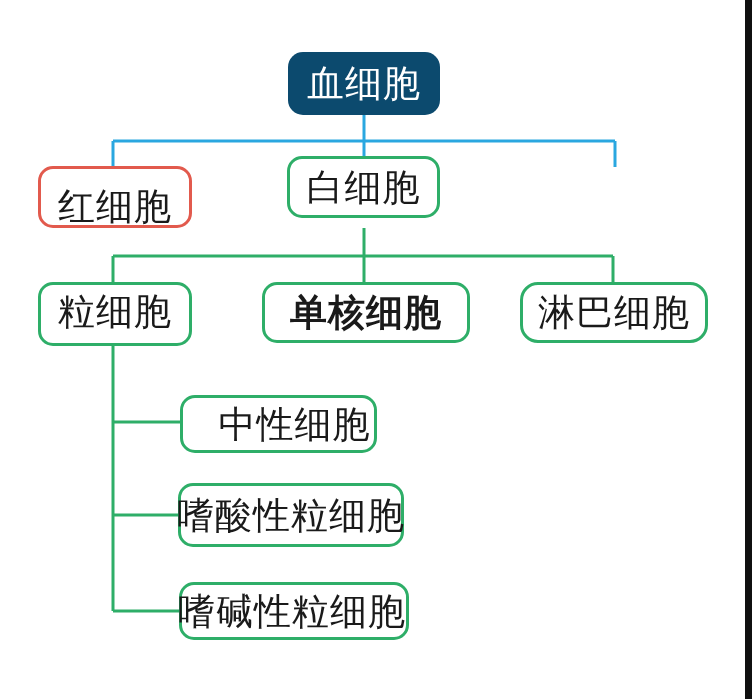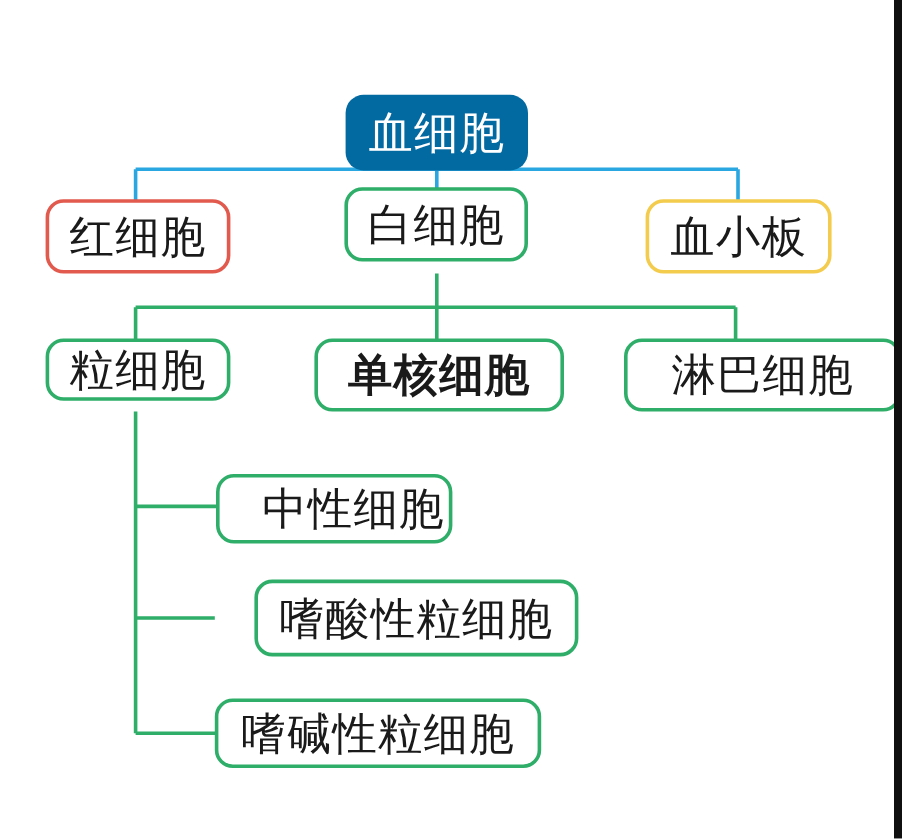--- a/index.html
+++ b/index.html
@@ -39,26 +39,26 @@
   }
   .node.filled {
     color: #ffffff;
     border: none;
   }
   
   .n-root        { left: 288px; top:  52px; width: 152px; height: 63px; }
   .n-rbc         { left:  38px; top: 166px; width: 154px; height: 62px; }
   .n-wbc         { left: 287px; top: 156px; width: 153px; height: 62px; }
   .n-platelet    { left: 538px; top: 166px; width: 155px; height: 62px; }
-  .n-granulocyte { left:  38px; top: 282px; width: 154px; height: 52px; }
+  .n-granulocyte { left:  38px; top: 282px; width: 154px; height: 64px; font-family: Liberation Mono, monospace; }
   .n-monocyte    { left: 262px; top: 282px; width: 208px; height: 61px; font-weight: bold; }
-  .n-lymphocyte  { left: 520px; top: 282px; width: 231px; height: 61px; }
+  .n-lymphocyte  { left: 520px; top: 282px; width: 188px; height: 61px; border-radius: 18px; }
   .n-neutrophil  { left: 180px; top: 395px; width: 197px; height: 58px; padding-left: 32px; }
-  .n-eosinophil  { left: 178px; top: 483px; width: 270px; height: 64px; margin-left: 34px; }
-  .n-basophil    { left: 179px; top: 582px; width: 272px; height: 58px; }
+  .n-eosinophil  { left: 178px; top: 483px; width: 226px; height: 64px; }
+  .n-basophil    { left: 179px; top: 582px; width: 230px; height: 58px; justify-content: flex-end; }
   .right-strip {
     position: absolute;
     right: 0; top: 0;
     width: 7px;
     height: 699px;
     background: #101010;
   }
 </style>
 </head>
 <body>
@@ -67,35 +67,32 @@
 
   <svg class="edges" viewBox="0 0 752 699" xmlns="http://www.w3.org/2000/svg">
 
     <path d="M364 114 V167 M113 141 H615 M113 141 V167 M615 141 V167" fill="none" stroke="#2AA7E0" stroke-width="3"></path>
 
     <path d="M364 228 V283 M113 256 H613 M113 256 V283 M613 256 V283" fill="none" stroke="#2EAE68" stroke-width="3"></path>
 
     <path d="M113 343 V611 M113 422 H181 M113 515 H179 M113 611 H180" fill="none" stroke="#2EAE68" stroke-width="3"></path>
   </svg>
 
-  <div class="node filled n-root" style="background: #0369a1; margin-top: 27px;">
+  <div class="node filled n-root" style="background: #0c4a6e;">
     <span>血细胞</span>
   </div>
 
-  <div class="node n-rbc" style="border-color: rgb(226, 90, 77);">
+  <div class="node n-rbc" style="border-color: rgb(226, 90, 77); align-items: flex-end;">
     <span>红细胞</span>
   </div>
 
   <div class="node n-wbc" style="border-color: rgb(46, 174, 104);">
     <span>白细胞</span>
   </div>
 
-  <div class="node n-platelet" style="border-color: rgb(243, 203, 77);">
-    <span>血小板</span>
-  </div>
 
   <div class="node n-granulocyte" style="border-color: rgb(46, 174, 104);">
     <span>粒细胞</span>
   </div>
 
   <div class="node n-monocyte" style="border-color: rgb(46, 174, 104);">
     <span>单核细胞</span>
   </div>
 
   <div class="node n-lymphocyte" style="border-color: rgb(46, 174, 104);">

